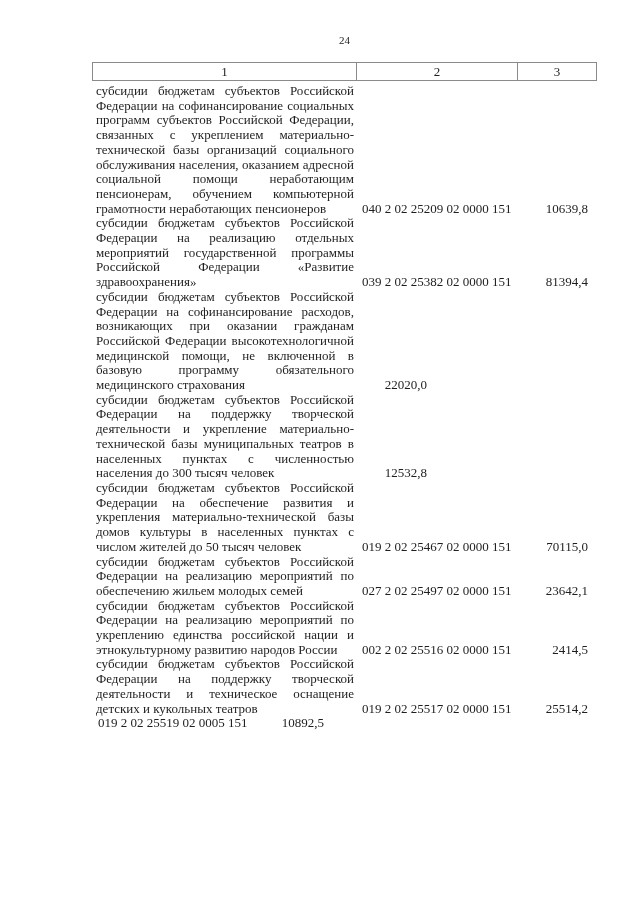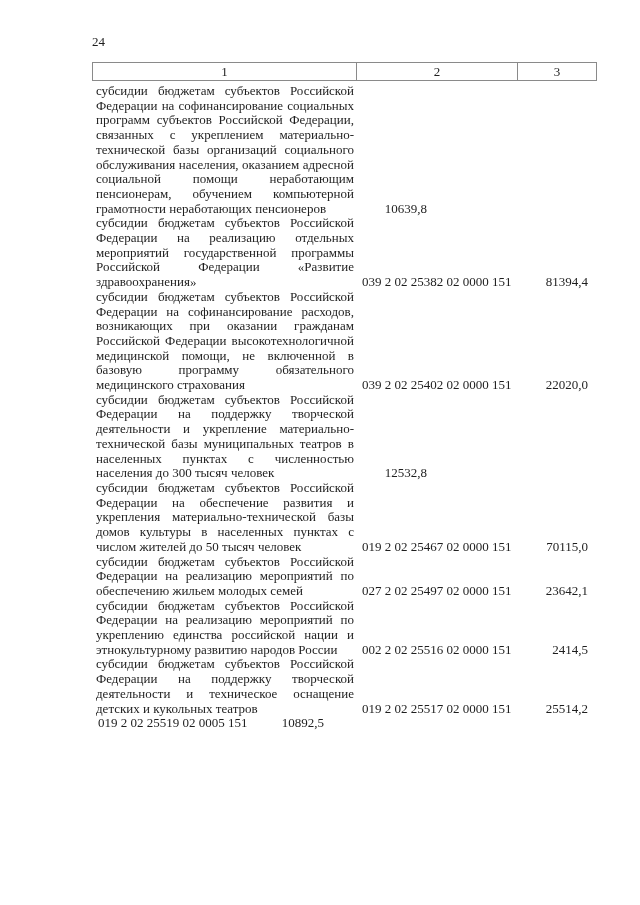--- a/index.html
+++ b/index.html
@@ -11,22 +11,22 @@
     background: #ffffff;
     font-family: "Liberation Serif", serif;
     color: #1e1e1e;
     overflow: hidden;
   }
   .page-number {
     position: absolute;
     top: 34px;
     left: 92px;
     width: 505px;
-    text-align: left;
-    font-size: 13px;
+    text-align: center;
+    font-size: 11px;
   }
   .budget-table {
     position: absolute;
     top: 62px;
     left: 92px;
     width: 505px;
   }
   .thead {
     display: flex;
     border: 1px solid #8a8a8a;
@@ -81,32 +81,32 @@
     <div class="thead">
       <div class="th th-1">1</div>
       <div class="th th-2">2</div>
       <div class="th th-3">3</div>
     </div>
 
     <div class="tbody">
 
       <div class="row">
         <div class="cell cell-desc">субсидии бюджетам субъектов Российской Федерации на софинансирование социальных программ субъектов Российской Федерации, связанных с укреплением материально-технической базы организаций социального обслуживания населения, оказанием адресной социальной помощи неработающим пенсионерам, обучением компьютерной грамотности неработающих пенсионеров</div>
+        <div class="cell cell-code">040 2 02 25209 02 0000 151</div>
         <div class="cell cell-amount">10639,8</div>
       </div>
 
       <div class="row">
         <div class="cell cell-desc">субсидии бюджетам субъектов Российской Федерации на реализацию отдельных мероприятий государственной программы Российской Федерации «Развитие здравоохранения»</div>
         <div class="cell cell-code">039 2 02 25382 02 0000 151</div>
         <div class="cell cell-amount">81394,4</div>
       </div>
 
       <div class="row">
         <div class="cell cell-desc">субсидии бюджетам субъектов Российской Федерации на софинансирование расходов, возникающих при оказании гражданам Российской Федерации высокотехнологичной медицинской помощи, не включенной в базовую программу обязательного медицинского страхования</div>
-        <div class="cell cell-code">039 2 02 25402 02 0000 151</div>
         <div class="cell cell-amount">22020,0</div>
       </div>
 
 
       <div class="row">
         <div class="cell cell-desc">субсидии бюджетам субъектов Российской Федерации на поддержку творческой деятельности и укрепление материально-технической базы муниципальных театров в населенных пунктах с численностью населения до 300 тысяч человек</div>
         <div class="cell cell-amount">12532,8</div>
       </div>
 
       <div class="row">

